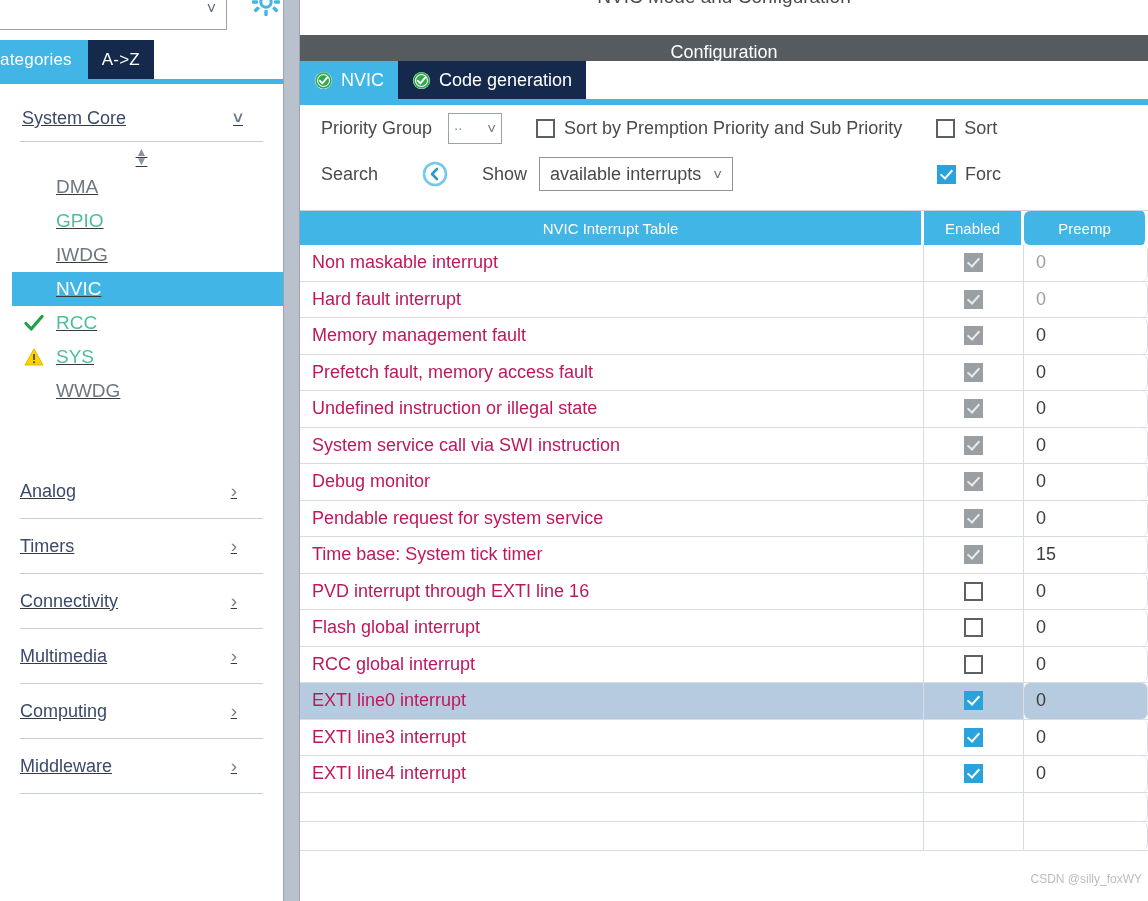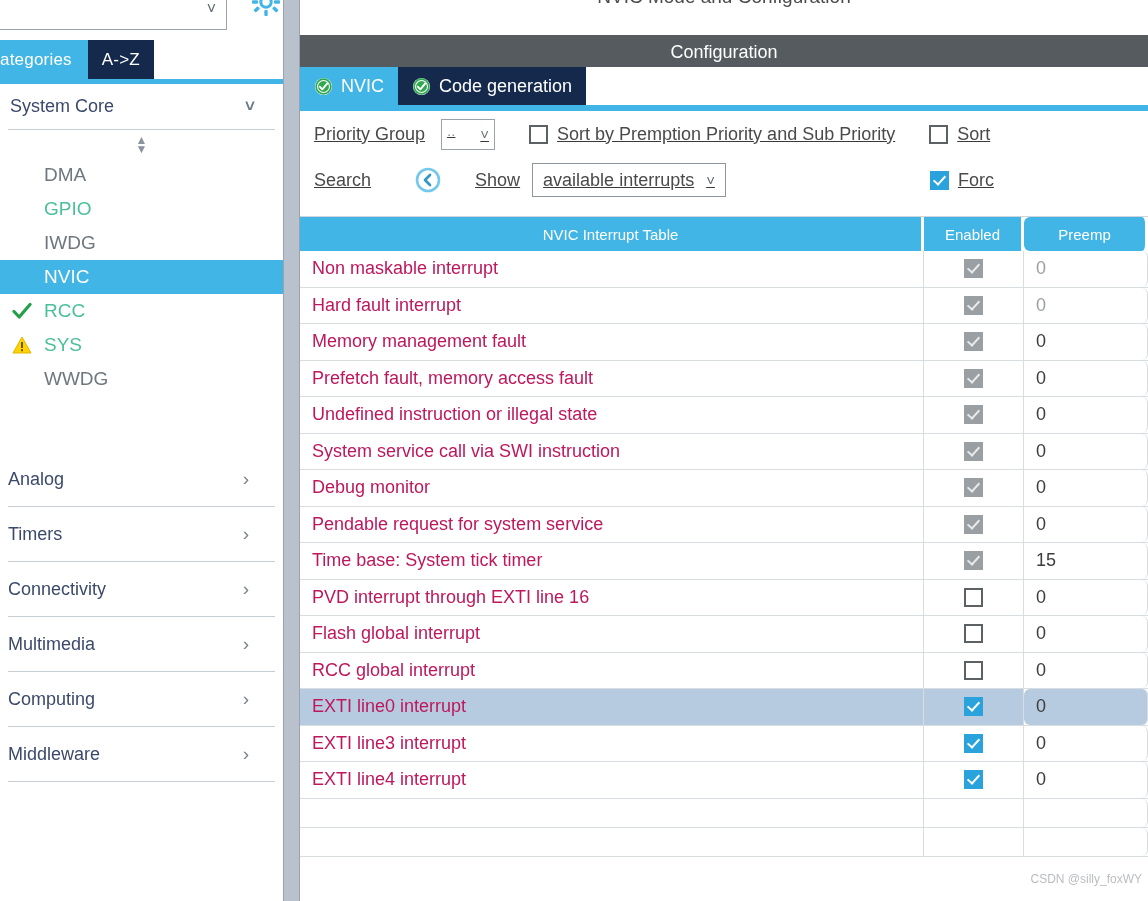--- a/index.html
+++ b/index.html
@@ -91,21 +91,22 @@
     background: #14294b;
   }
   .sb-tab-underline {
     height: 5px;
     background: #41b6e6;
     width: 283px;
   }
 
   .sb-body {
     position: relative;
-    padding: 0;
+    padding: 12px;
+    text-decoration: underline;
   }
   .sb-group-head {
     display: flex;
     align-items: center;
     justify-content: space-between;
     padding: 12px 28px 12px 10px;
     color: #3b4a6b;
     font-size: 18px;
   }
   .sb-group-head .gchev {
@@ -193,21 +194,21 @@
     font-size: 19px;
     padding-top: 0;
     margin-top: -14px;
     background: #ffffff;
   }
   .cfg-band {
     background: #555b5e;
     color: #ffffff;
     font-size: 18px;
     text-align: center;
-    height: 32px;
+    height: 26px;
     line-height: 34px;
     margin-top: 11px;
   }
   .cfg-tabs {
     display: flex;
     align-items: stretch;
     height: 38px;
     background: #ffffff;
     position: relative;
   }
@@ -233,23 +234,22 @@
   }
 
   .opts {
     padding: 0;
     background: #ffffff;
   }
   .opt-row {
     display: flex;
     align-items: center;
     height: 46px;
-    padding-left: 14px;
+    padding-left: 21px;
     white-space: nowrap;
-    text-decoration: underline;
   }
   .lbl {
     color: #4a4a4a;
     font-size: 18px;
   }
   .pg-select {
     width: 54px;
     height: 31px;
     border: 1px solid #9aa3ab;
     background: #ffffff;

